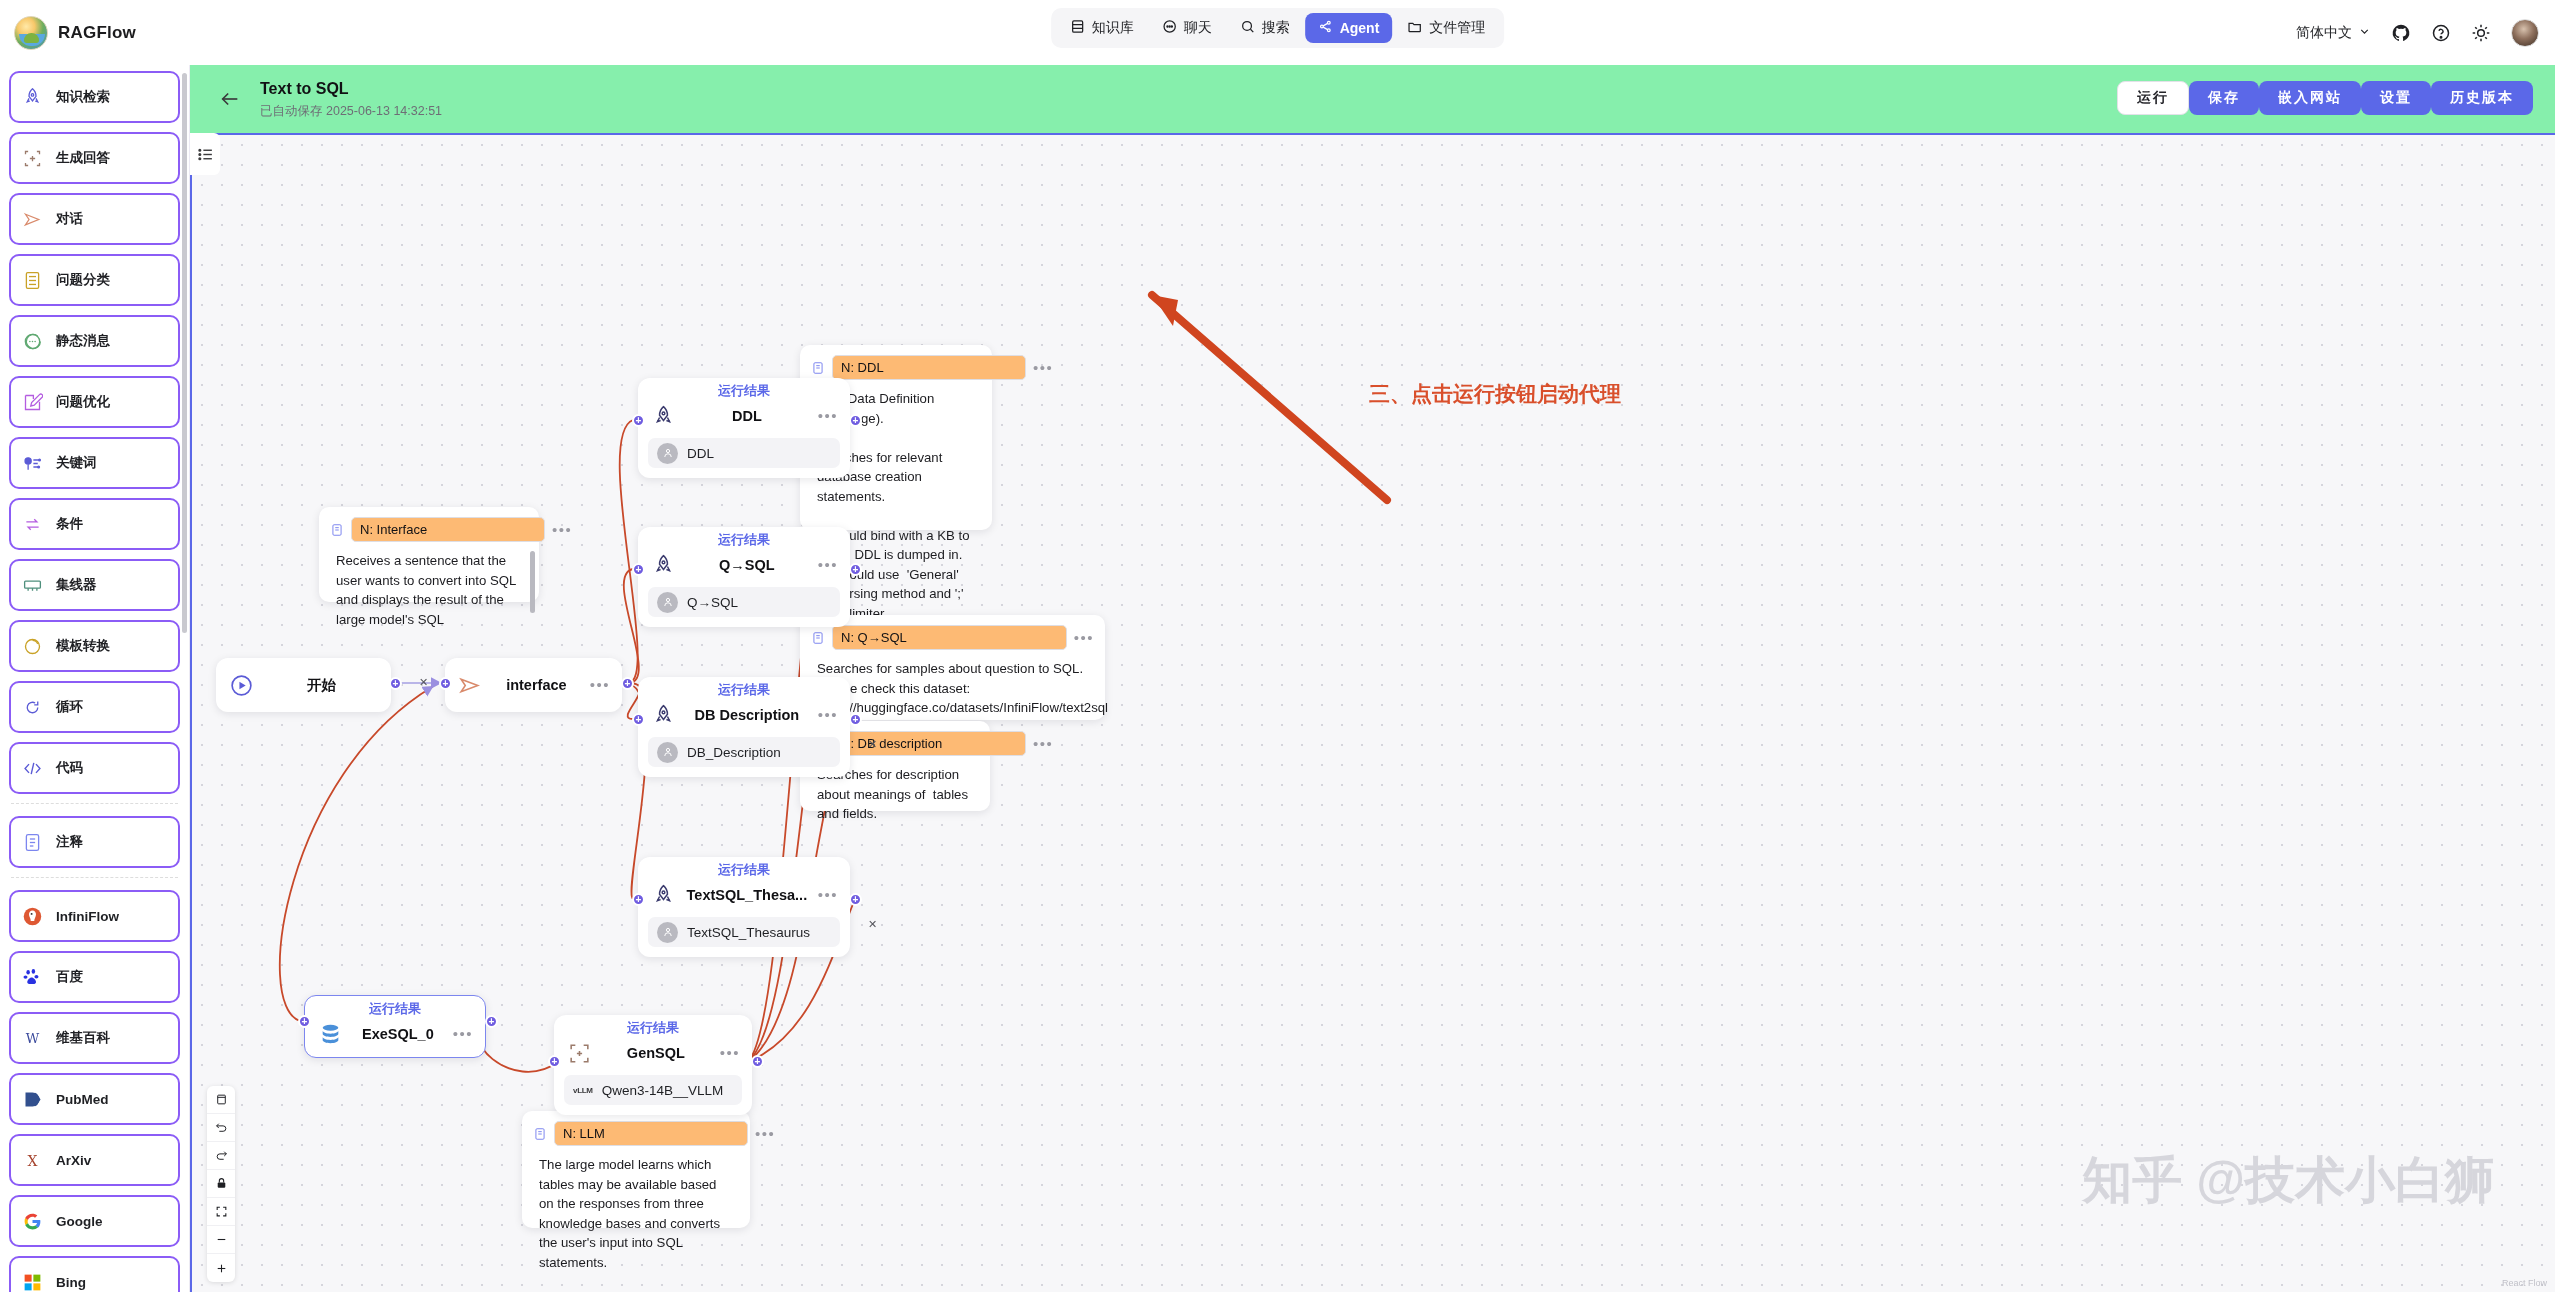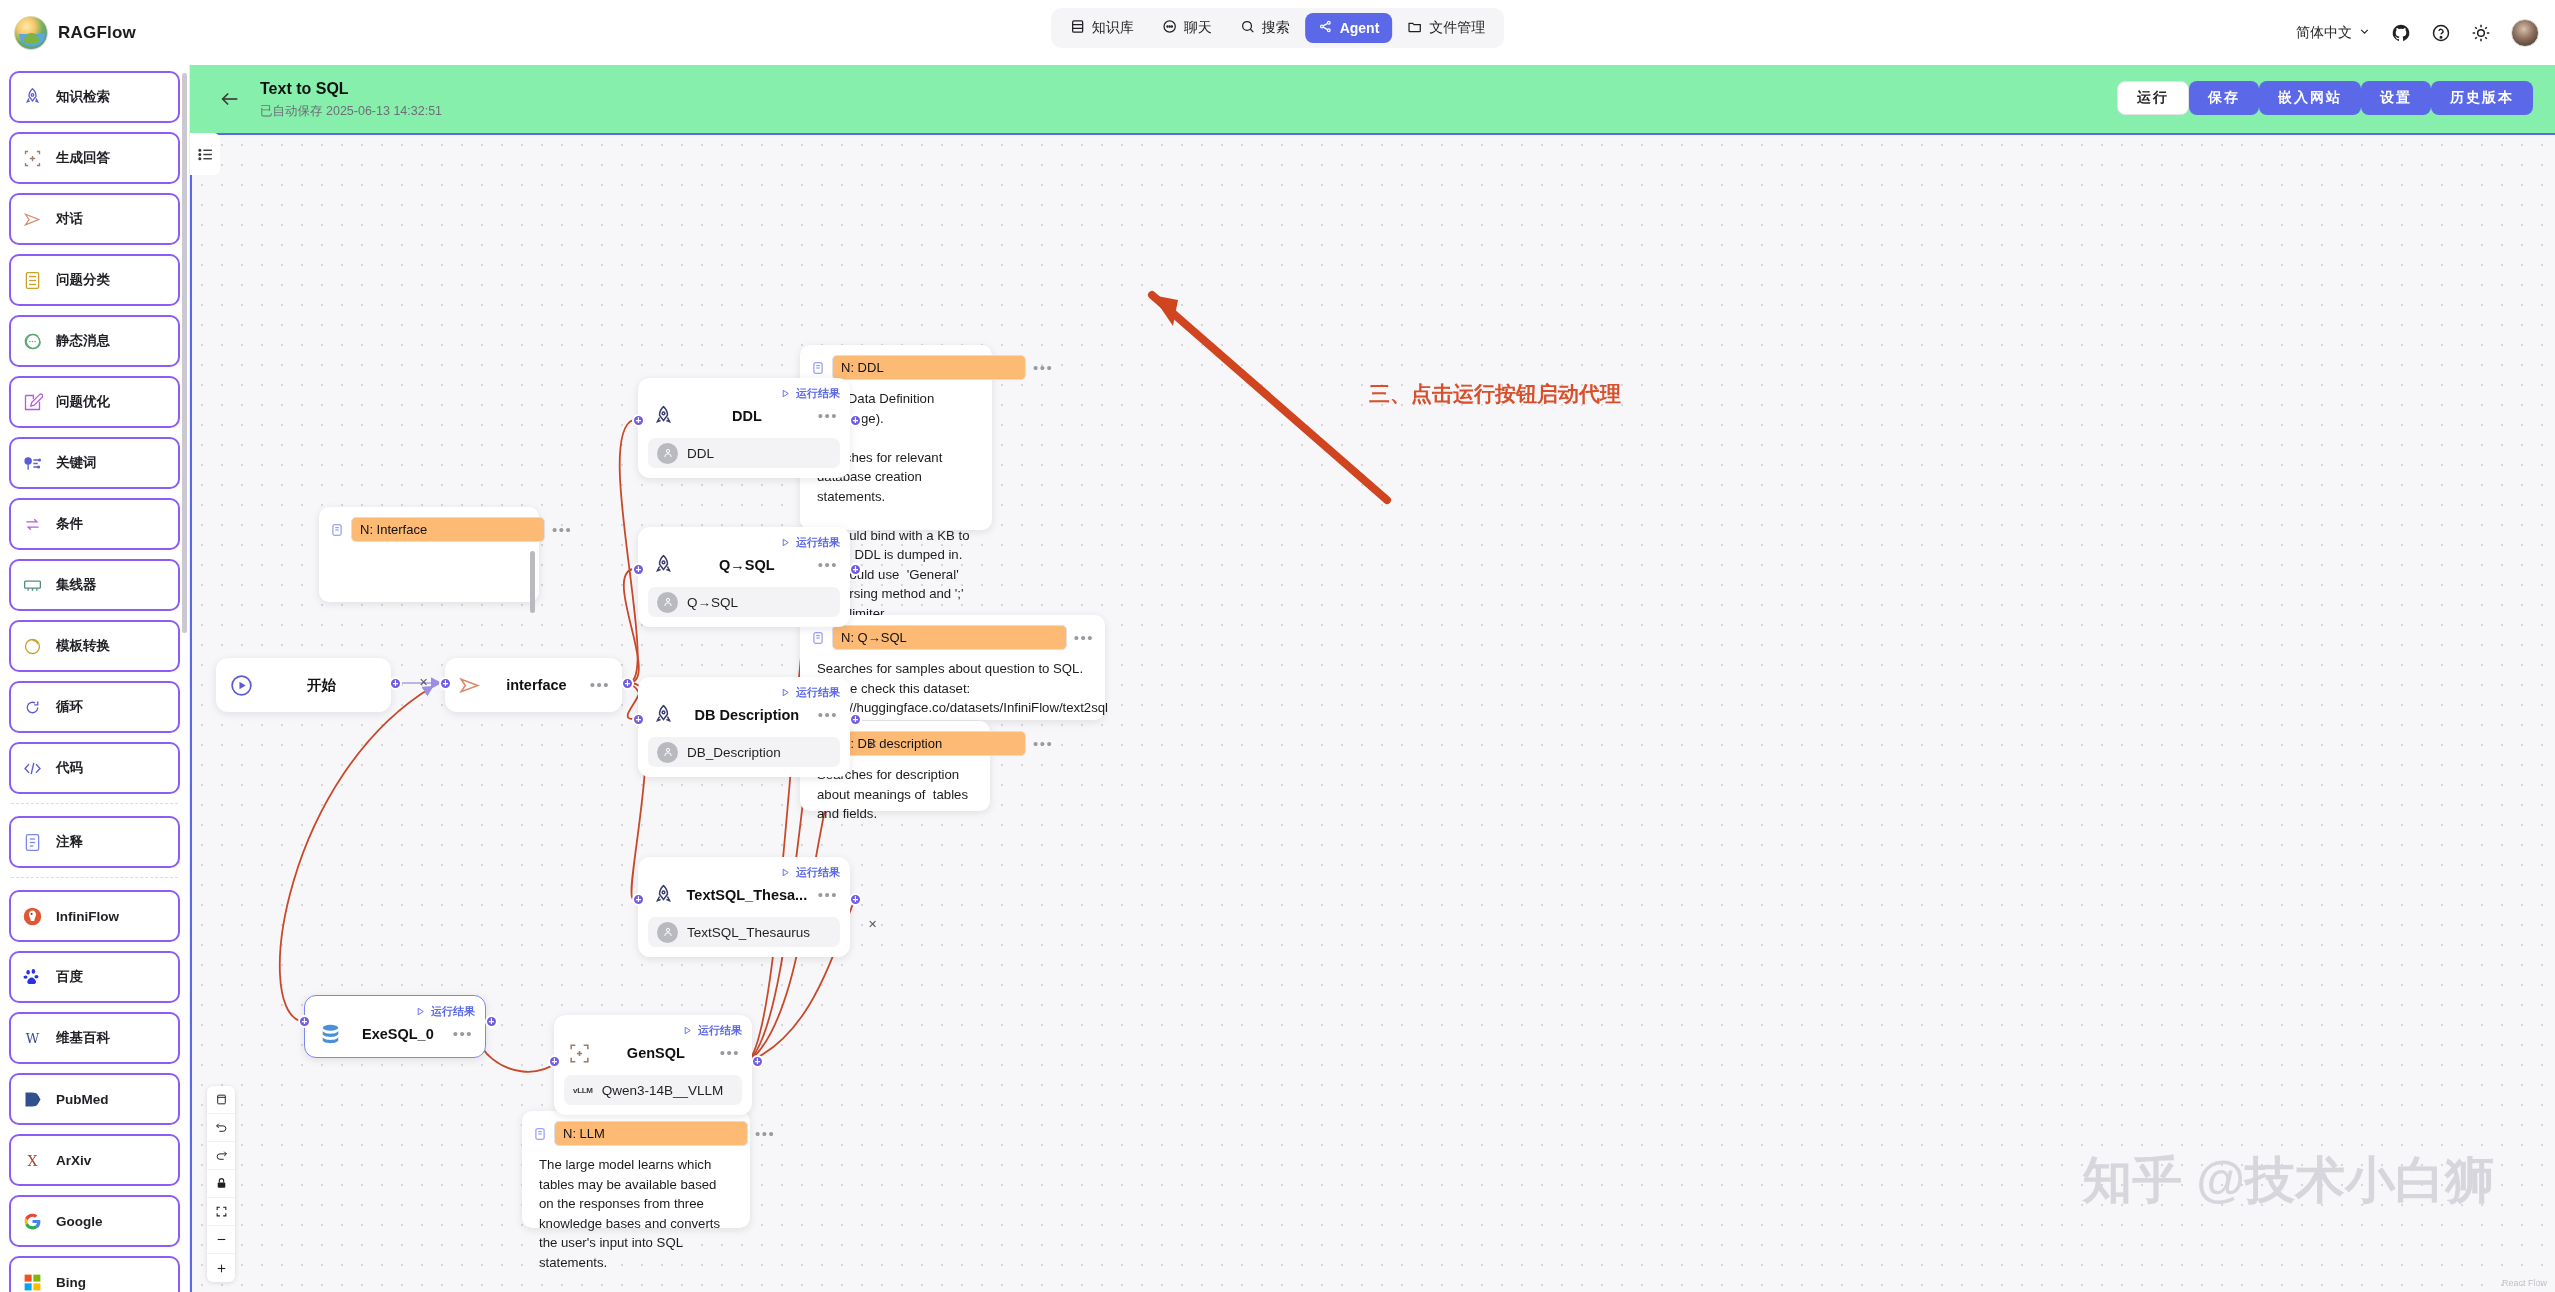--- a/index.html
+++ b/index.html
@@ -116,21 +116,21 @@
   svg.wires { position: absolute; left: 0; top: 0; width: 2365px; height: 1159px; pointer-events: none; }
 
   
   .node {
     position: absolute; background: #ffffff; border-radius: 12px;
     box-shadow: 0 2px 8px rgba(20,20,40,.10); padding: 8px 10px 10px 10px; z-index: 10;
   }
   .node.sel { border: 1.6px solid #7c86ef; }
   .node-run {
     display: flex; align-items: center; justify-content: flex-end; gap: 5px;
-    font-size: 11px; color: #5b68e8; font-weight: 600; height: 14px; cursor: pointer;
+    font-size: 13px; color: #5b68e8; font-weight: 600; height: 14px; cursor: pointer; flex-direction: column;
   }
   .node-run svg { width: 11px; height: 11px; }
   .node-main { display: flex; align-items: center; gap: 10px; padding: 3px 2px 0 2px; }
   .node-ico { width: 26px; height: 26px; flex: none; display: flex; align-items: center; justify-content: center; }
   .node-ico svg { width: 25px; height: 25px; }
   .node-title { flex: 1; text-align: center; font-size: 14.5px; font-weight: 700; color: #111114; white-space: nowrap; overflow: hidden; }
   .dots { font-size: 15px; color: #9a9aa2; letter-spacing: 1.5px; line-height: 10px; cursor: pointer; flex: none; }
   .node-chip {
     margin-top: 9px; background: #f3f3f6; border-radius: 7px; height: 30px;
     display: flex; align-items: center; gap: 9px; padding: 0 9px; font-size: 13.5px; color: #1f2024;
@@ -768,20 +768,21 @@
       <div class="note" style="left:127px; top:372px; width:220px; height:95px;">
         <div class="note-head">
           <span class="note-ico"><svg viewBox="0 0 24 24" fill="none" stroke="currentColor" stroke-width="1.7">
                 <rect x="5" y="3" width="14" height="18" rx="2"></rect>
                 <line x1="9" y1="8" x2="15" y2="8"></line>
                 <line x1="9" y1="12" x2="15" y2="12"></line>
               </svg></span>
           <input class="note-input" value="N: Interface" style="">
           <span class="dots">•••</span>
         </div>
+        <div class="note-body">Receives a sentence that the user wants to convert into SQL and displays the result of the large model's SQL</div>
         <div class="note-sb"></div>
       </div>
 
       <div class="note" style="left:608px; top:210px; width:192px; height:185px;">
         <div class="note-head">
           <span class="note-ico"><svg viewBox="0 0 24 24" fill="none" stroke="currentColor" stroke-width="1.7">
                 <rect x="5" y="3" width="14" height="18" rx="2"></rect>
                 <line x1="9" y1="8" x2="15" y2="8"></line>
                 <line x1="9" y1="12" x2="15" y2="12"></line>
               </svg></span>

